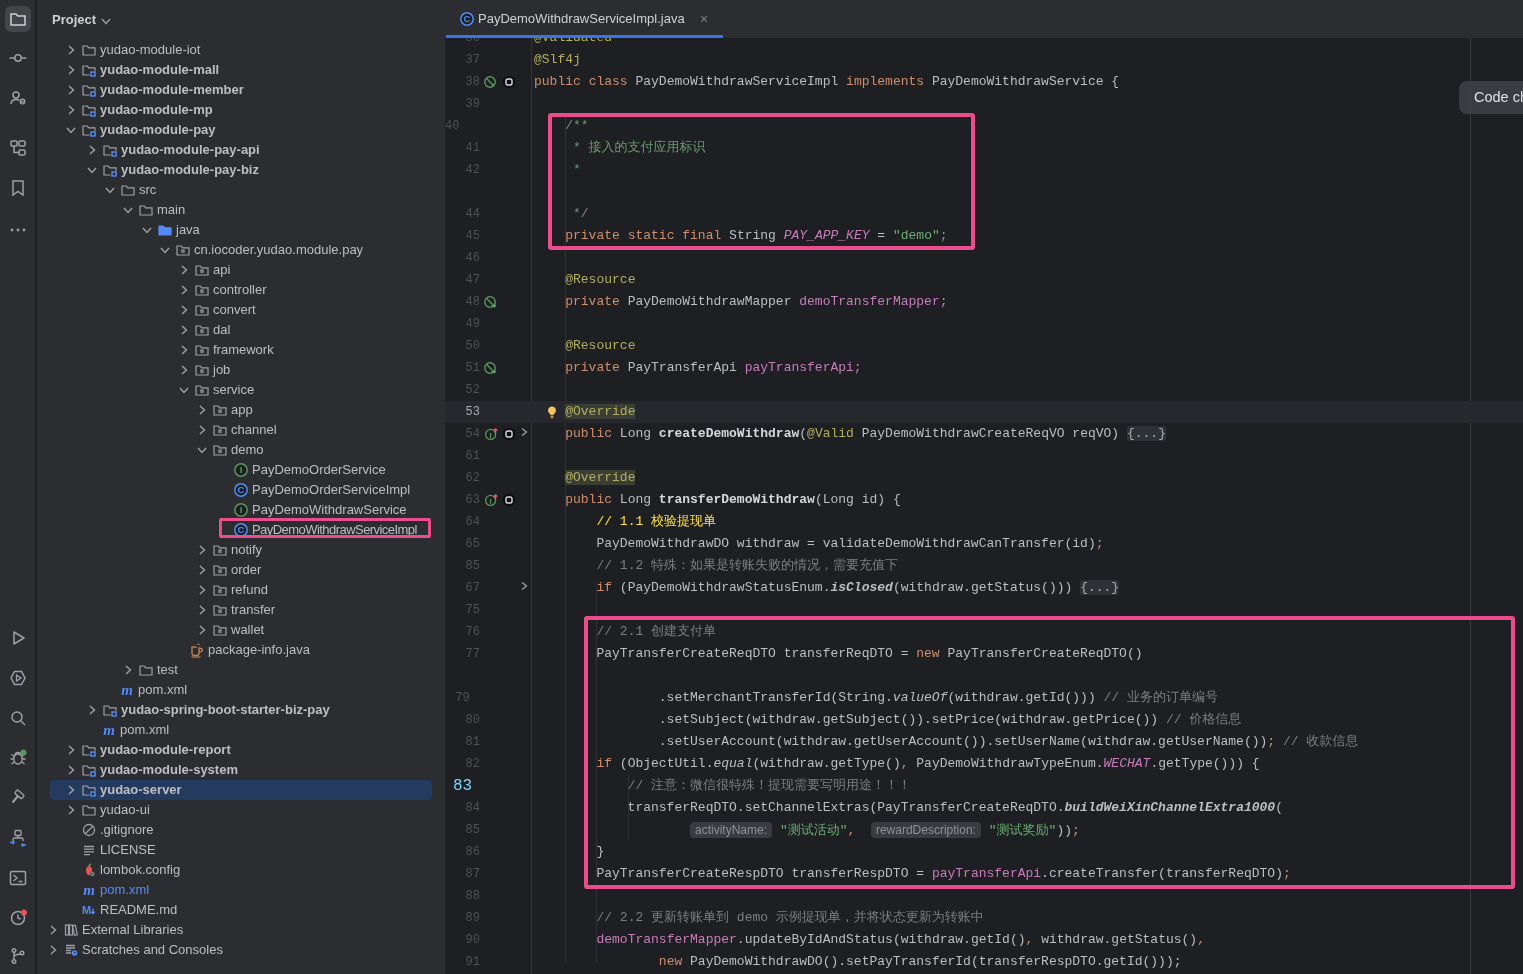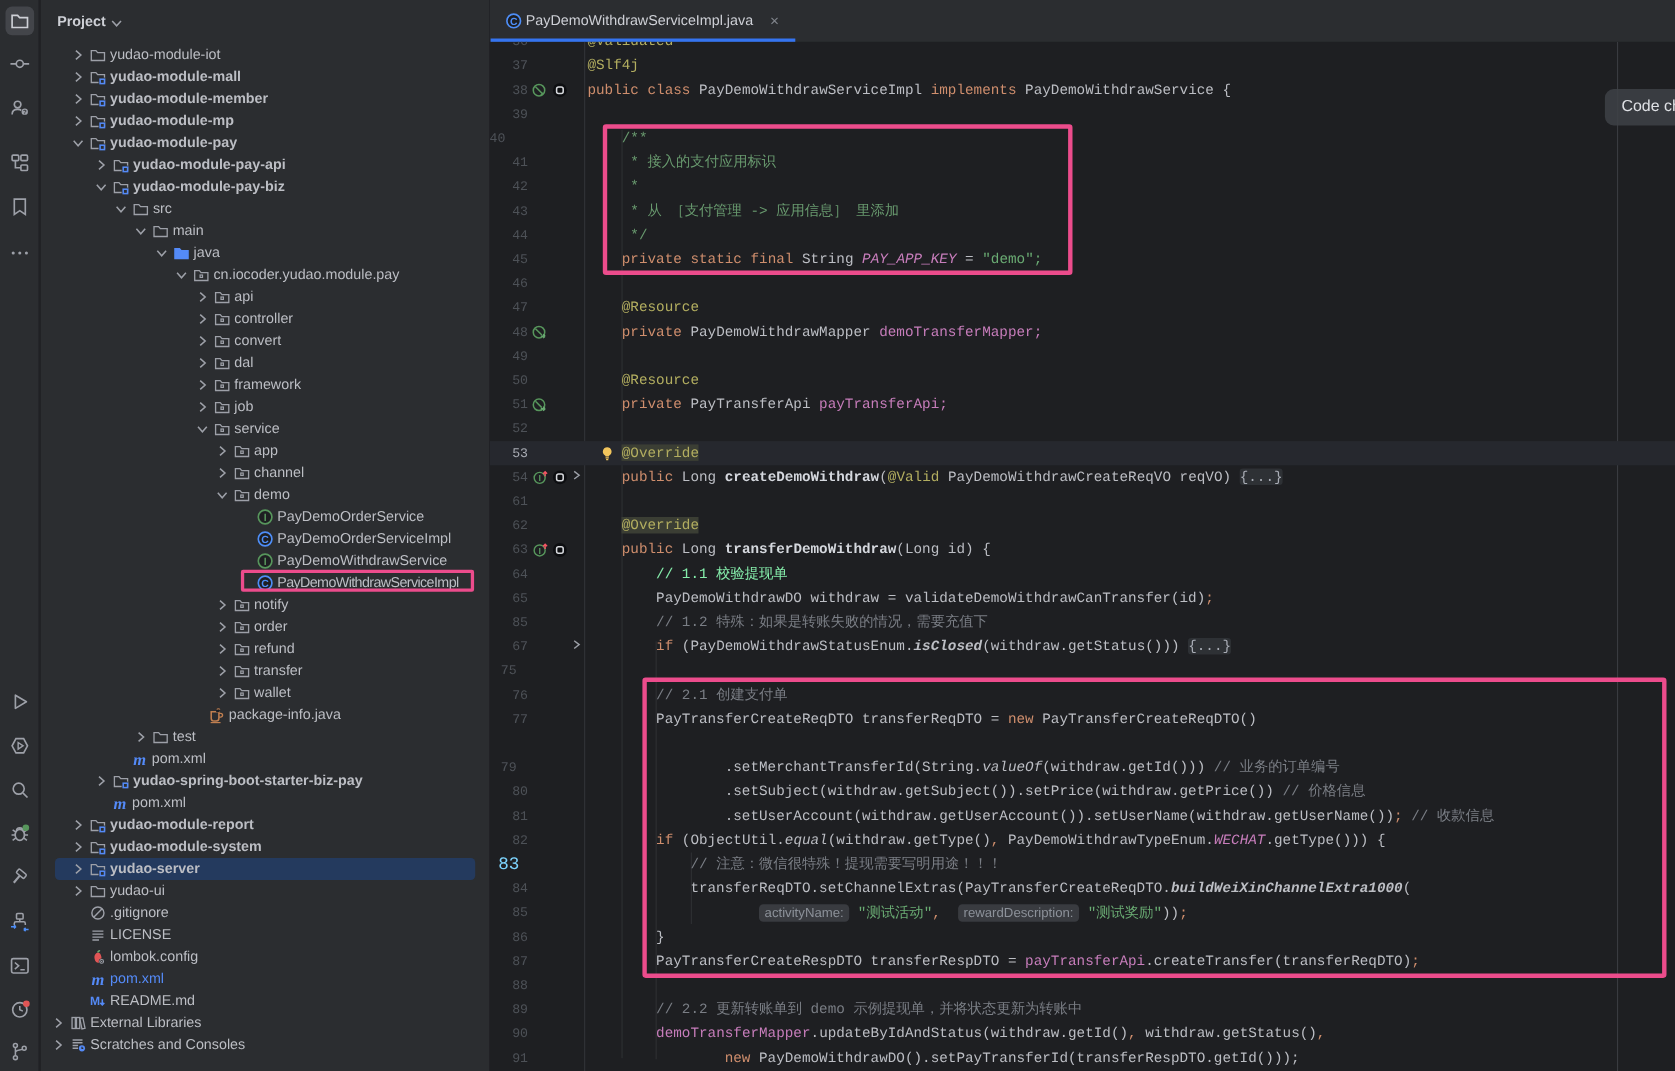--- a/index.html
+++ b/index.html
@@ -769,24 +769,20 @@
           <div style="position:absolute;left:89px;top:0;white-space:pre;line-height:22px"><span style="color:#68996e">    /**</span></div>
         </div>
         <div style="position:absolute;left:0;top:99px;width:1078px;height:22px">
           <div style="position:absolute;left:0;top:0;width:35px;text-align:right;font-size:12px;color:#4d5157;line-height:22px">41</div>
           <div style="position:absolute;left:89px;top:0;white-space:pre;line-height:22px"><span style="color:#68996e">     * 接入的支付应用标识</span></div>
         </div>
         <div style="position:absolute;left:0;top:121px;width:1078px;height:22px">
           <div style="position:absolute;left:0;top:0;width:35px;text-align:right;font-size:12px;color:#4d5157;line-height:22px">42</div>
           <div style="position:absolute;left:89px;top:0;white-space:pre;line-height:22px"><span style="color:#68996e">     *</span></div>
         </div>
-        <div style="position:absolute;left:0;top:143px;width:1078px;height:22px">
-          <div style="position:absolute;left:0;top:0;width:35px;text-align:right;font-size:12px;color:#4d5157;line-height:22px">43</div>
-          <div style="position:absolute;left:89px;top:0;white-space:pre;line-height:22px"><span style="color:#68996e">     * 从 ［支付管理 -&gt; 应用信息］ 里添加</span></div>
-        </div>
         <div style="position:absolute;left:0;top:165px;width:1078px;height:22px">
           <div style="position:absolute;left:0;top:0;width:35px;text-align:right;font-size:12px;color:#4d5157;line-height:22px">44</div>
           <div style="position:absolute;left:89px;top:0;white-space:pre;line-height:22px"><span style="color:#68996e">     */</span></div>
         </div>
         <div style="position:absolute;left:0;top:187px;width:1078px;height:22px">
           <div style="position:absolute;left:0;top:0;width:35px;text-align:right;font-size:12px;color:#4d5157;line-height:22px">45</div>
           <div style="position:absolute;left:89px;top:0;white-space:pre;line-height:22px">    <span style="color:#cf8e6d">private</span> <span style="color:#cf8e6d">static</span> <span style="color:#cf8e6d">final</span> String <span style="color:#c77dbb;font-style:italic">PAY_APP_KEY</span> = <span style="color:#6aab73">"demo"</span><span style="color:#6aab73">;</span></div>
         </div>
         <div style="position:absolute;left:0;top:209px;width:1078px;height:22px">
           <div style="position:absolute;left:0;top:0;width:35px;text-align:right;font-size:12px;color:#4d5157;line-height:22px">46</div>
@@ -883,41 +879,41 @@
           <div style="position:absolute;left:57px;top:4px;line-height:0">
             <svg width="14" height="14" viewBox="0 0 14 14">
               <circle cx="7" cy="7" r="6.3" fill="#0d0e11"></circle>
               <rect x="4" y="4" width="6" height="6" rx="1.8" fill="none" stroke="#d7d9dd" stroke-width="1.4"></rect>
             </svg>
           </div>
           <div style="position:absolute;left:89px;top:0;white-space:pre;line-height:22px">    <span style="color:#cf8e6d">public</span> Long <span style="font-weight:bold;color:#d5d8de">transferDemoWithdraw</span>(Long id) {</div>
         </div>
         <div style="position:absolute;left:0;top:473px;width:1078px;height:22px">
           <div style="position:absolute;left:0;top:0;width:35px;text-align:right;font-size:12px;color:#4d5157;line-height:22px">64</div>
-          <div style="position:absolute;left:89px;top:0;white-space:pre;line-height:22px">        <span style="color:#86efac">// 1.1 校验提现单</span></div>
+          <div style="position:absolute;left:89px;top:0;white-space:pre;line-height:22px">        <span style="color:#fde047">// 1.1 校验提现单</span></div>
         </div>
         <div style="position:absolute;left:0;top:495px;width:1078px;height:22px">
           <div style="position:absolute;left:0;top:0;width:35px;text-align:right;font-size:12px;color:#4d5157;line-height:22px">65</div>
           <div style="position:absolute;left:89px;top:0;white-space:pre;line-height:22px">        PayDemoWithdrawDO withdraw = validateDemoWithdrawCanTransfer(id)<span style="color:#cf8e6d">;</span></div>
         </div>
         <div style="position:absolute;left:0;top:517px;width:1078px;height:22px">
           <div style="position:absolute;left:0;top:0;width:35px;text-align:right;font-size:12px;color:#4d5157;line-height:22px">85</div>
           <div style="position:absolute;left:89px;top:0;white-space:pre;line-height:22px">        <span style="color:#7a7e85">// 1.2 特殊：如果是转账失败的情况，需要充值下</span></div>
         </div>
         <div style="position:absolute;left:0;top:539px;width:1078px;height:22px">
           <div style="position:absolute;left:0;top:0;width:35px;text-align:right;font-size:12px;color:#4d5157;line-height:22px">67</div>
           <div style="position:absolute;left:74px;top:4px;line-height:0">
             <svg width="10" height="10" viewBox="0 0 10 10">
               <path d="M3 1.5 L7.5 5 L3 8.5" fill="none" stroke="#9da0a8" stroke-width="1.3"></path>
             </svg>
           </div>
           <div style="position:absolute;left:89px;top:0;white-space:pre;line-height:22px">        <span style="color:#cf8e6d">if</span> (PayDemoWithdrawStatusEnum.<span style="font-style:italic;font-weight:bold">isClosed</span>(withdraw.getStatus())) <span style="background:#2e3135;border-radius:3px;color:#a9adb6">{...}</span></div>
         </div>
         <div style="position:absolute;left:0;top:561px;width:1078px;height:22px">
-          <div style="position:absolute;left:0;top:0;width:35px;text-align:center;font-size:12px;color:#4d5157;line-height:22px">75</div>
+          <div style="position:absolute;left:0;top:0;width:35px;text-align:right;font-size:12px;color:#4d5157;line-height:22px">75</div>
           <div style="position:absolute;left:89px;top:0;white-space:pre;line-height:22px"></div>
         </div>
         <div style="position:absolute;left:0;top:583px;width:1078px;height:22px">
           <div style="position:absolute;left:0;top:0;width:35px;text-align:right;font-size:12px;color:#4d5157;line-height:22px">76</div>
           <div style="position:absolute;left:89px;top:0;white-space:pre;line-height:22px">        <span style="color:#7a7e85">// 2.1 创建支付单</span></div>
         </div>
         <div style="position:absolute;left:0;top:605px;width:1078px;height:22px">
           <div style="position:absolute;left:0;top:0;width:35px;text-align:right;font-size:12px;color:#4d5157;line-height:22px">77</div>
           <div style="position:absolute;left:89px;top:0;white-space:pre;line-height:22px">        PayTransferCreateReqDTO transferReqDTO = <span style="color:#cf8e6d">new</span> PayTransferCreateReqDTO()</div>
         </div>

